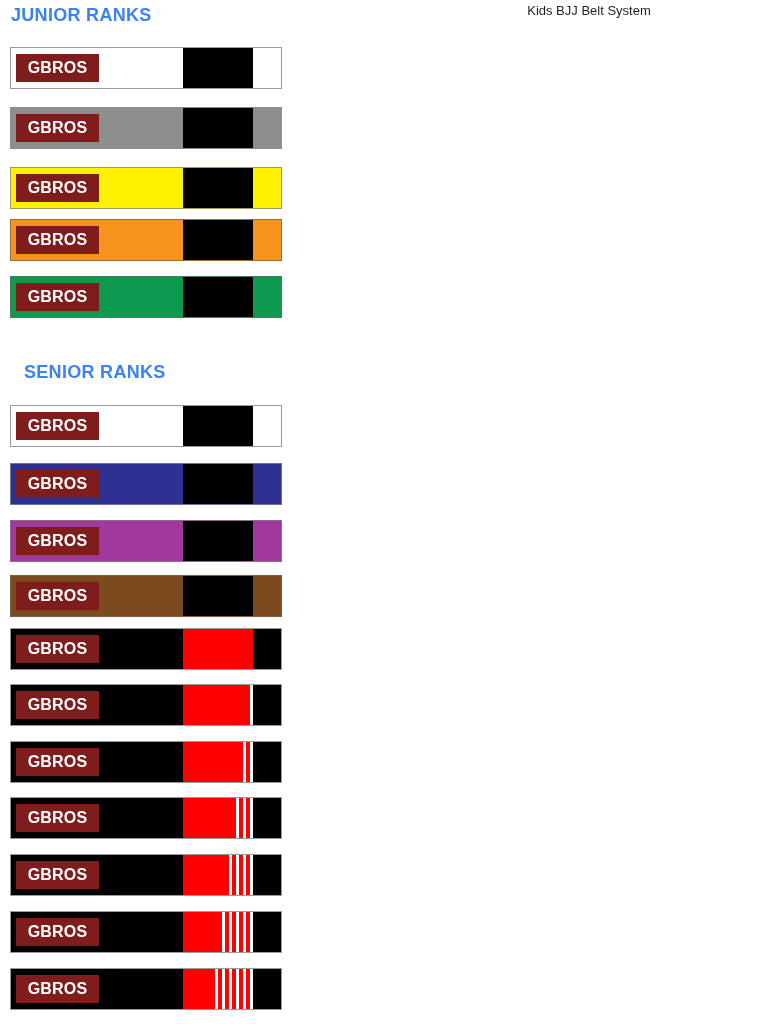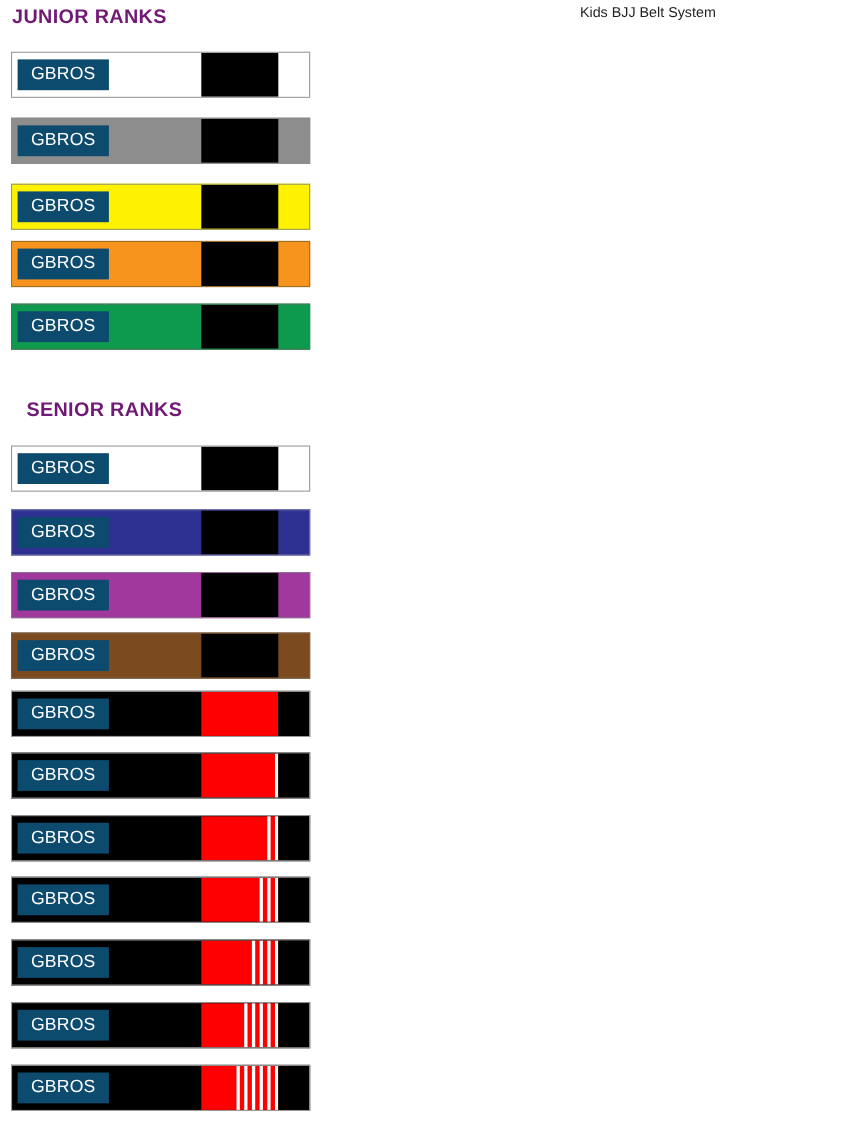--- a/index.html
+++ b/index.html
@@ -13,21 +13,21 @@
   .page{position:relative;width:778px;height:1024px;}
 
   
   .col-left{position:absolute;left:0;top:0;width:300px;height:1024px;}
   .col-right{position:absolute;left:400px;top:0;width:378px;height:772px;}
 
   
   .section-title{
     position:absolute;
     font-size:18px;font-weight:bold;
-    letter-spacing:.3px;color:#701a75;
+    letter-spacing:.3px;color:#3b82f6;
     font-family:"Liberation Sans", sans-serif;
     white-space:nowrap;
   }
   .title-junior{left:11px;top:5px;}
   .title-senior{left:24px;top:362px;}
   .kids-title{
     position:absolute;left:0;top:3px;width:378px;
     text-align:center;font-size:13px;color:#231f20;
     font-family:"Liberation Sans", sans-serif;
     white-space:nowrap;
@@ -56,23 +56,23 @@
   .deg-stripe{
     width:3px;
     background:#ffffff;
     margin-left:4px;
     flex:0 0 auto;
   }
 
   
   .gbros{
     position:absolute;
-    background:#0c4a6e;
+    background:#7f1d1d;
     color:#ffffff;
-    font-weight:normal;
+    font-weight:bold;
     font-family:"Liberation Sans", sans-serif;
     display:flex;align-items:center;justify-content:center;
     letter-spacing:.2px;
     z-index:5;
     line-height:1;
   }
 
   
   .belt-L{ left:10px; width:272px; height:42px; border:1px solid #9a9a9a; }
   .belt-L .gbros{ left:5px; top:6px; width:83px; height:28px; font-size:16px; }

